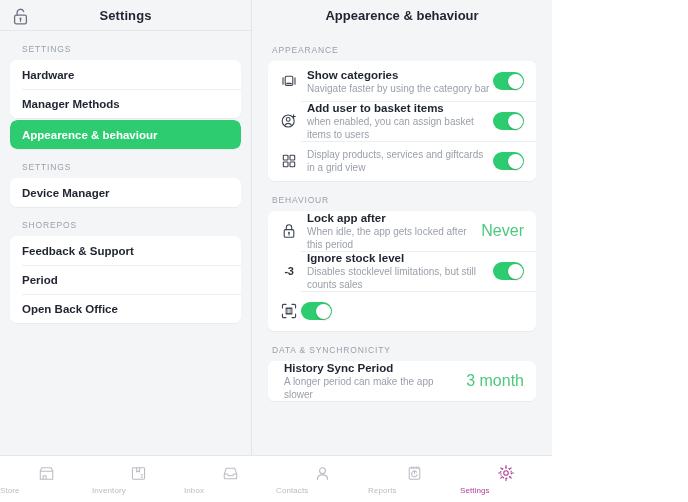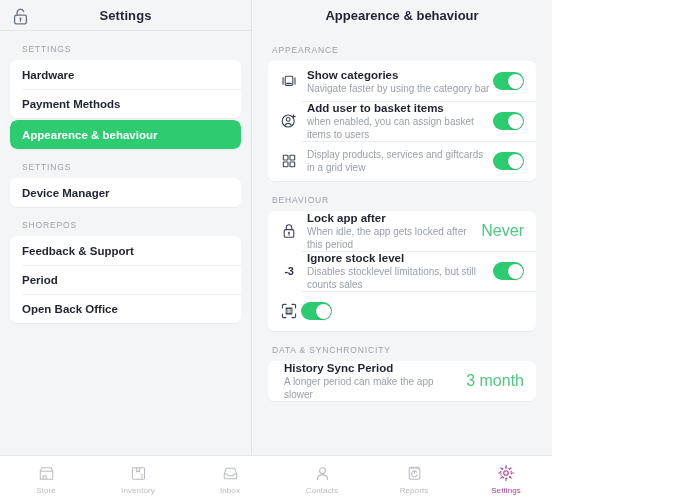--- a/index.html
+++ b/index.html
@@ -209,21 +209,20 @@
     height: 47px;
     background: #ffffff;
     border-top: 1px solid #e4e6ea;
     display: flex;
     align-items: stretch;
   }
   .tab {
     flex: 1 1 0;
     display: flex;
     flex-direction: column;
-    align-items: center;
     justify-content: center;
     gap: 3px;
     color: #b9bcc3;
   }
   .tab.active { color: #b0409a; }
   .tab-icon { height: 20px; display: flex; align-items: center; justify-content: center; }
   .tab-label { font-size: 8px; letter-spacing: .1px; }
 </style>
 </head>
 <body>
@@ -244,21 +243,21 @@
         <div class="sidebar-title">Settings</div>
       </div>
       <div class="sidebar-scroll">
 
         <div class="group-label">SETTINGS</div>
         <div class="card">
           <div class="nav-row">
             <span>Hardware</span>
           </div>
           <div class="nav-row">
-            <span>Payment Methods</span>
+            <span>Manager Methods</span>
           </div>
         </div>
         <div class="card selected-wrap" style="margin-top:2px;">
           <div class="nav-row selected">
             <span>Appearence &amp; behaviour</span>
           </div>
         </div>
 
         <div class="group-label">SETTINGS</div>
         <div class="card">

